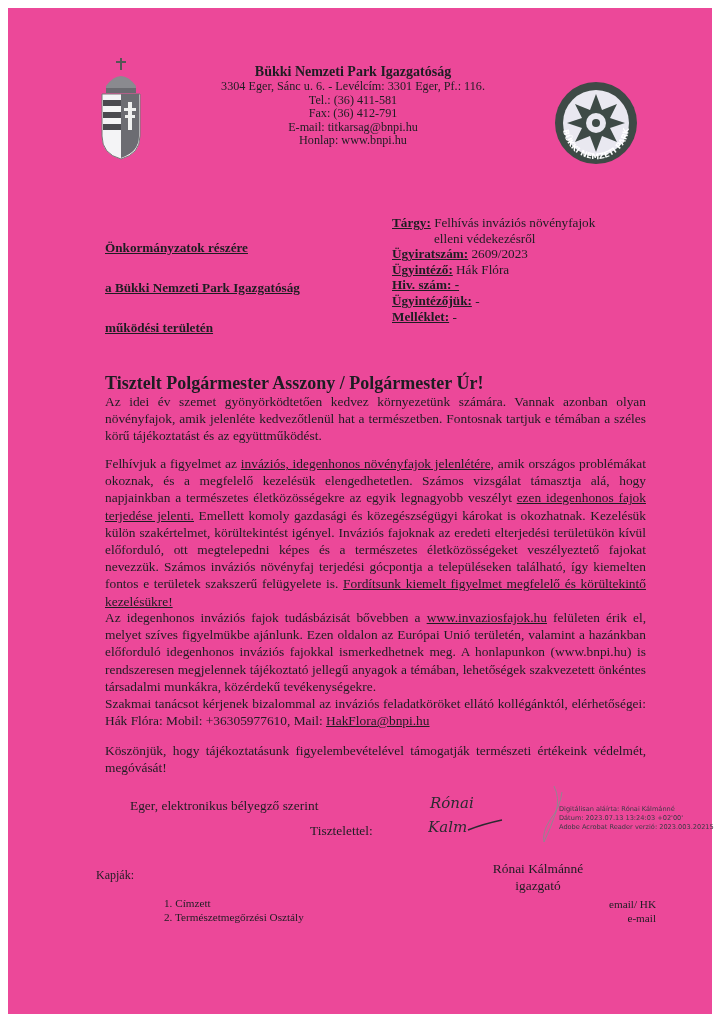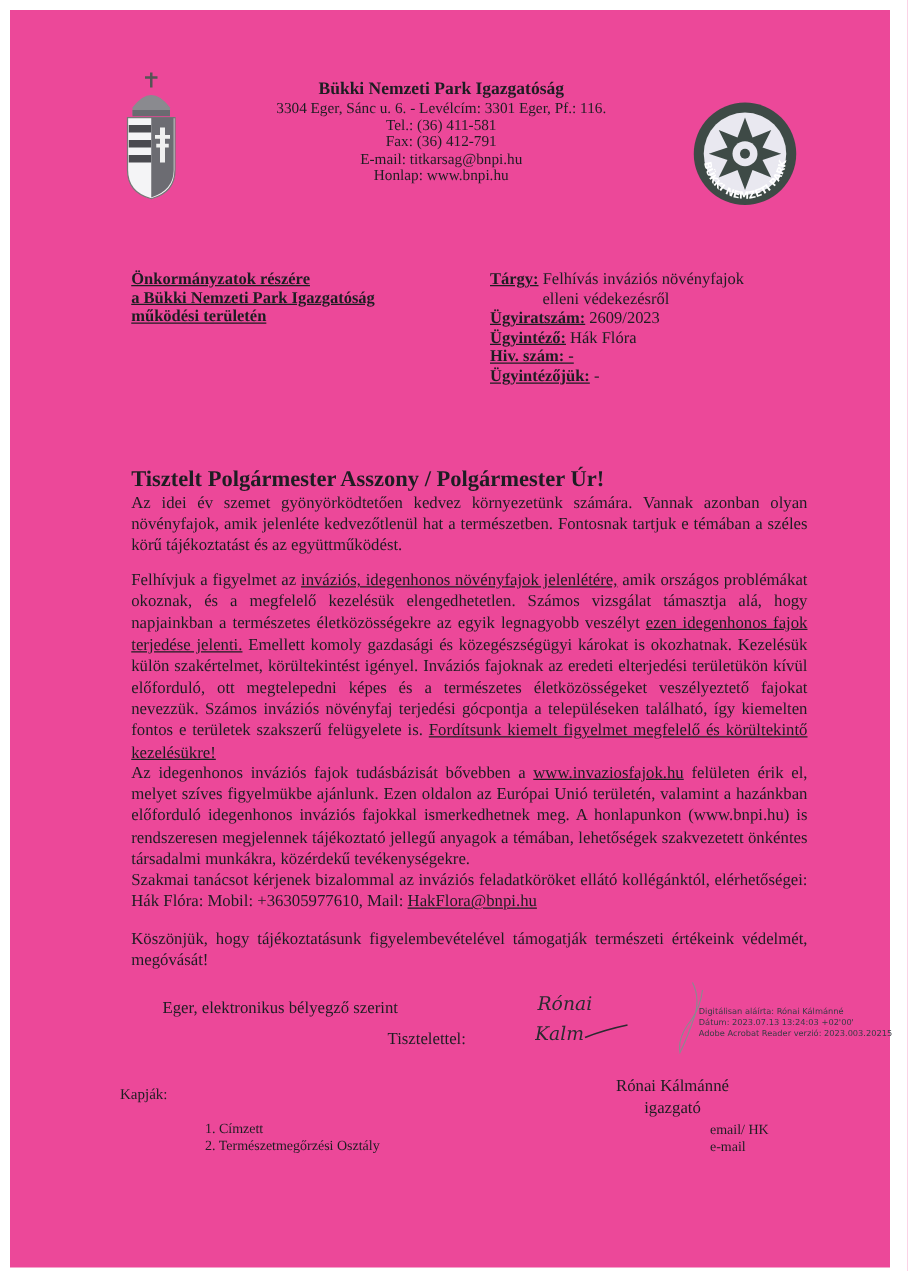--- a/index.html
+++ b/index.html
@@ -11,41 +11,41 @@
     color: #1d1d22;
   }
   .abs { position: absolute; }
   
   .coat { left: 90px; top: 48px; width: 46px; height: 104px; }
   .parklogo { left: 545px; top: 72px; width: 86px; height: 86px; }
   .letterhead { left: 150px; top: 55px; width: 390px; text-align: center; font-size: 12.2px; line-height: 13.6px; }
   .letterhead .org { font-weight: bold; font-size: 14px; line-height: 17px; }
   
   .recipient { left: 97px; top: 207px; font-weight: bold; font-size: 13.2px; line-height: 15px; }
-  .recipient div { text-decoration: underline; }
+  .recipient div { text-decoration: underline; margin-top: 25px; }
   .meta { left: 384px; top: 207px; font-size: 13.2px; line-height: 15.6px; width: 300px; }
   .meta .k { font-weight: bold; text-decoration: underline; }
   .meta .indent { padding-left: 42px; }
   
   .salutation { left: 97px; top: 365px; font-weight: bold; font-size: 18px; }
   .para { left: 97px; width: 541px; font-size: 13.4px; line-height: 17.2px; text-align: justify; }
   .para u { }
   .p1 { top: 385px; }
   .p2 { top: 447px; }
   .p3 { top: 601px; }
   .p4 { top: 734px; }
   .place { left: 97px; top: 790px; font-size: 13.4px; margin-left: 25px; }
   .regards { left: 302px; top: 815px; font-size: 13.4px; }
   .sig-hand { left: 420px; top: 780px; width: 80px; height: 50px; }
   .sig-mark { left: 530px; top: 776px; width: 28px; height: 62px; }
   .digisig { left: 551px; top: 797px; font-family: "DejaVu Sans", sans-serif; font-size: 6.6px; line-height: 9.2px; color: #3a3a44; white-space: nowrap; }
   .signer { left: 470px; top: 852px; text-align: center; font-size: 13.4px; line-height: 17px; width: 120px; }
   .kapjak-label { left: 88px; top: 860px; font-size: 12px; }
   .kapjak-list { left: 156px; top: 889px; font-size: 11.2px; line-height: 13.5px; }
-  .delivery { left: 560px; top: 890px; width: 100px; text-align: left; font-size: 11.2px; line-height: 13.5px; }
+  .delivery { left: 548px; top: 890px; width: 100px; text-align: right; font-size: 11.2px; line-height: 13.5px; }
 </style>
 </head>
 <body>
 
 <div class="paper">
 
   <svg class="abs coat" viewBox="0 0 46 104">
     <line x1="23" y1="2" x2="23" y2="14" stroke="#555" stroke-width="2"></line>
     <line x1="18" y1="6" x2="28" y2="6" stroke="#555" stroke-width="2"></line>
     <path d="M8 30 Q23 10 38 30 L38 36 L8 36 Z" fill="#8a8a8f"></path>
@@ -103,20 +103,24 @@
       <span class="k">Ügyintéző:</span>
       <span>Hák Flóra</span>
     </div>
     <div>
       <span class="k">Hiv. szám: -</span>
     </div>
     <div>
       <span class="k">Ügyintézőjük:</span>
       <span>-</span>
     </div>
+    <div>
+      <span class="k">Melléklet:</span>
+      <span>-</span>
+    </div>
   </div>
 
   <div class="abs salutation">Tisztelt Polgármester Asszony / Polgármester Úr!</div>
 
   <div class="abs para p1">Az idei év szemet gyönyörködtetően kedvez környezetünk számára. Vannak azonban olyan növényfajok, amik jelenléte kedvezőtlenül hat a természetben. Fontosnak tartjuk e témában a széles körű tájékoztatást és az együttműködést.</div>
 
   <div class="abs para p2">
     <span>Felhívjuk a figyelmet az </span><u>inváziós, idegenhonos növényfajok jelenlétére,</u><span> amik országos problémákat okoznak, és a megfelelő kezelésük elengedhetetlen. Számos vizsgálat támasztja alá, hogy napjainkban a természetes életközösségekre az egyik legnagyobb veszélyt </span><u>ezen idegenhonos fajok terjedése jelenti.</u><span> Emellett komoly gazdasági és közegészségügyi károkat is okozhatnak. Kezelésük külön szakértelmet, körültekintést igényel. Inváziós fajoknak az eredeti elterjedési területükön kívül előforduló, ott megtelepedni képes és a természetes életközösségeket veszélyeztető fajokat nevezzük. Számos inváziós növényfaj terjedési gócpontja a településeken található, így kiemelten fontos e területek szakszerű felügyelete is. </span><u>Fordítsunk kiemelt figyelmet megfelelő és körültekintő kezelésükre!</u>
   </div>
 

